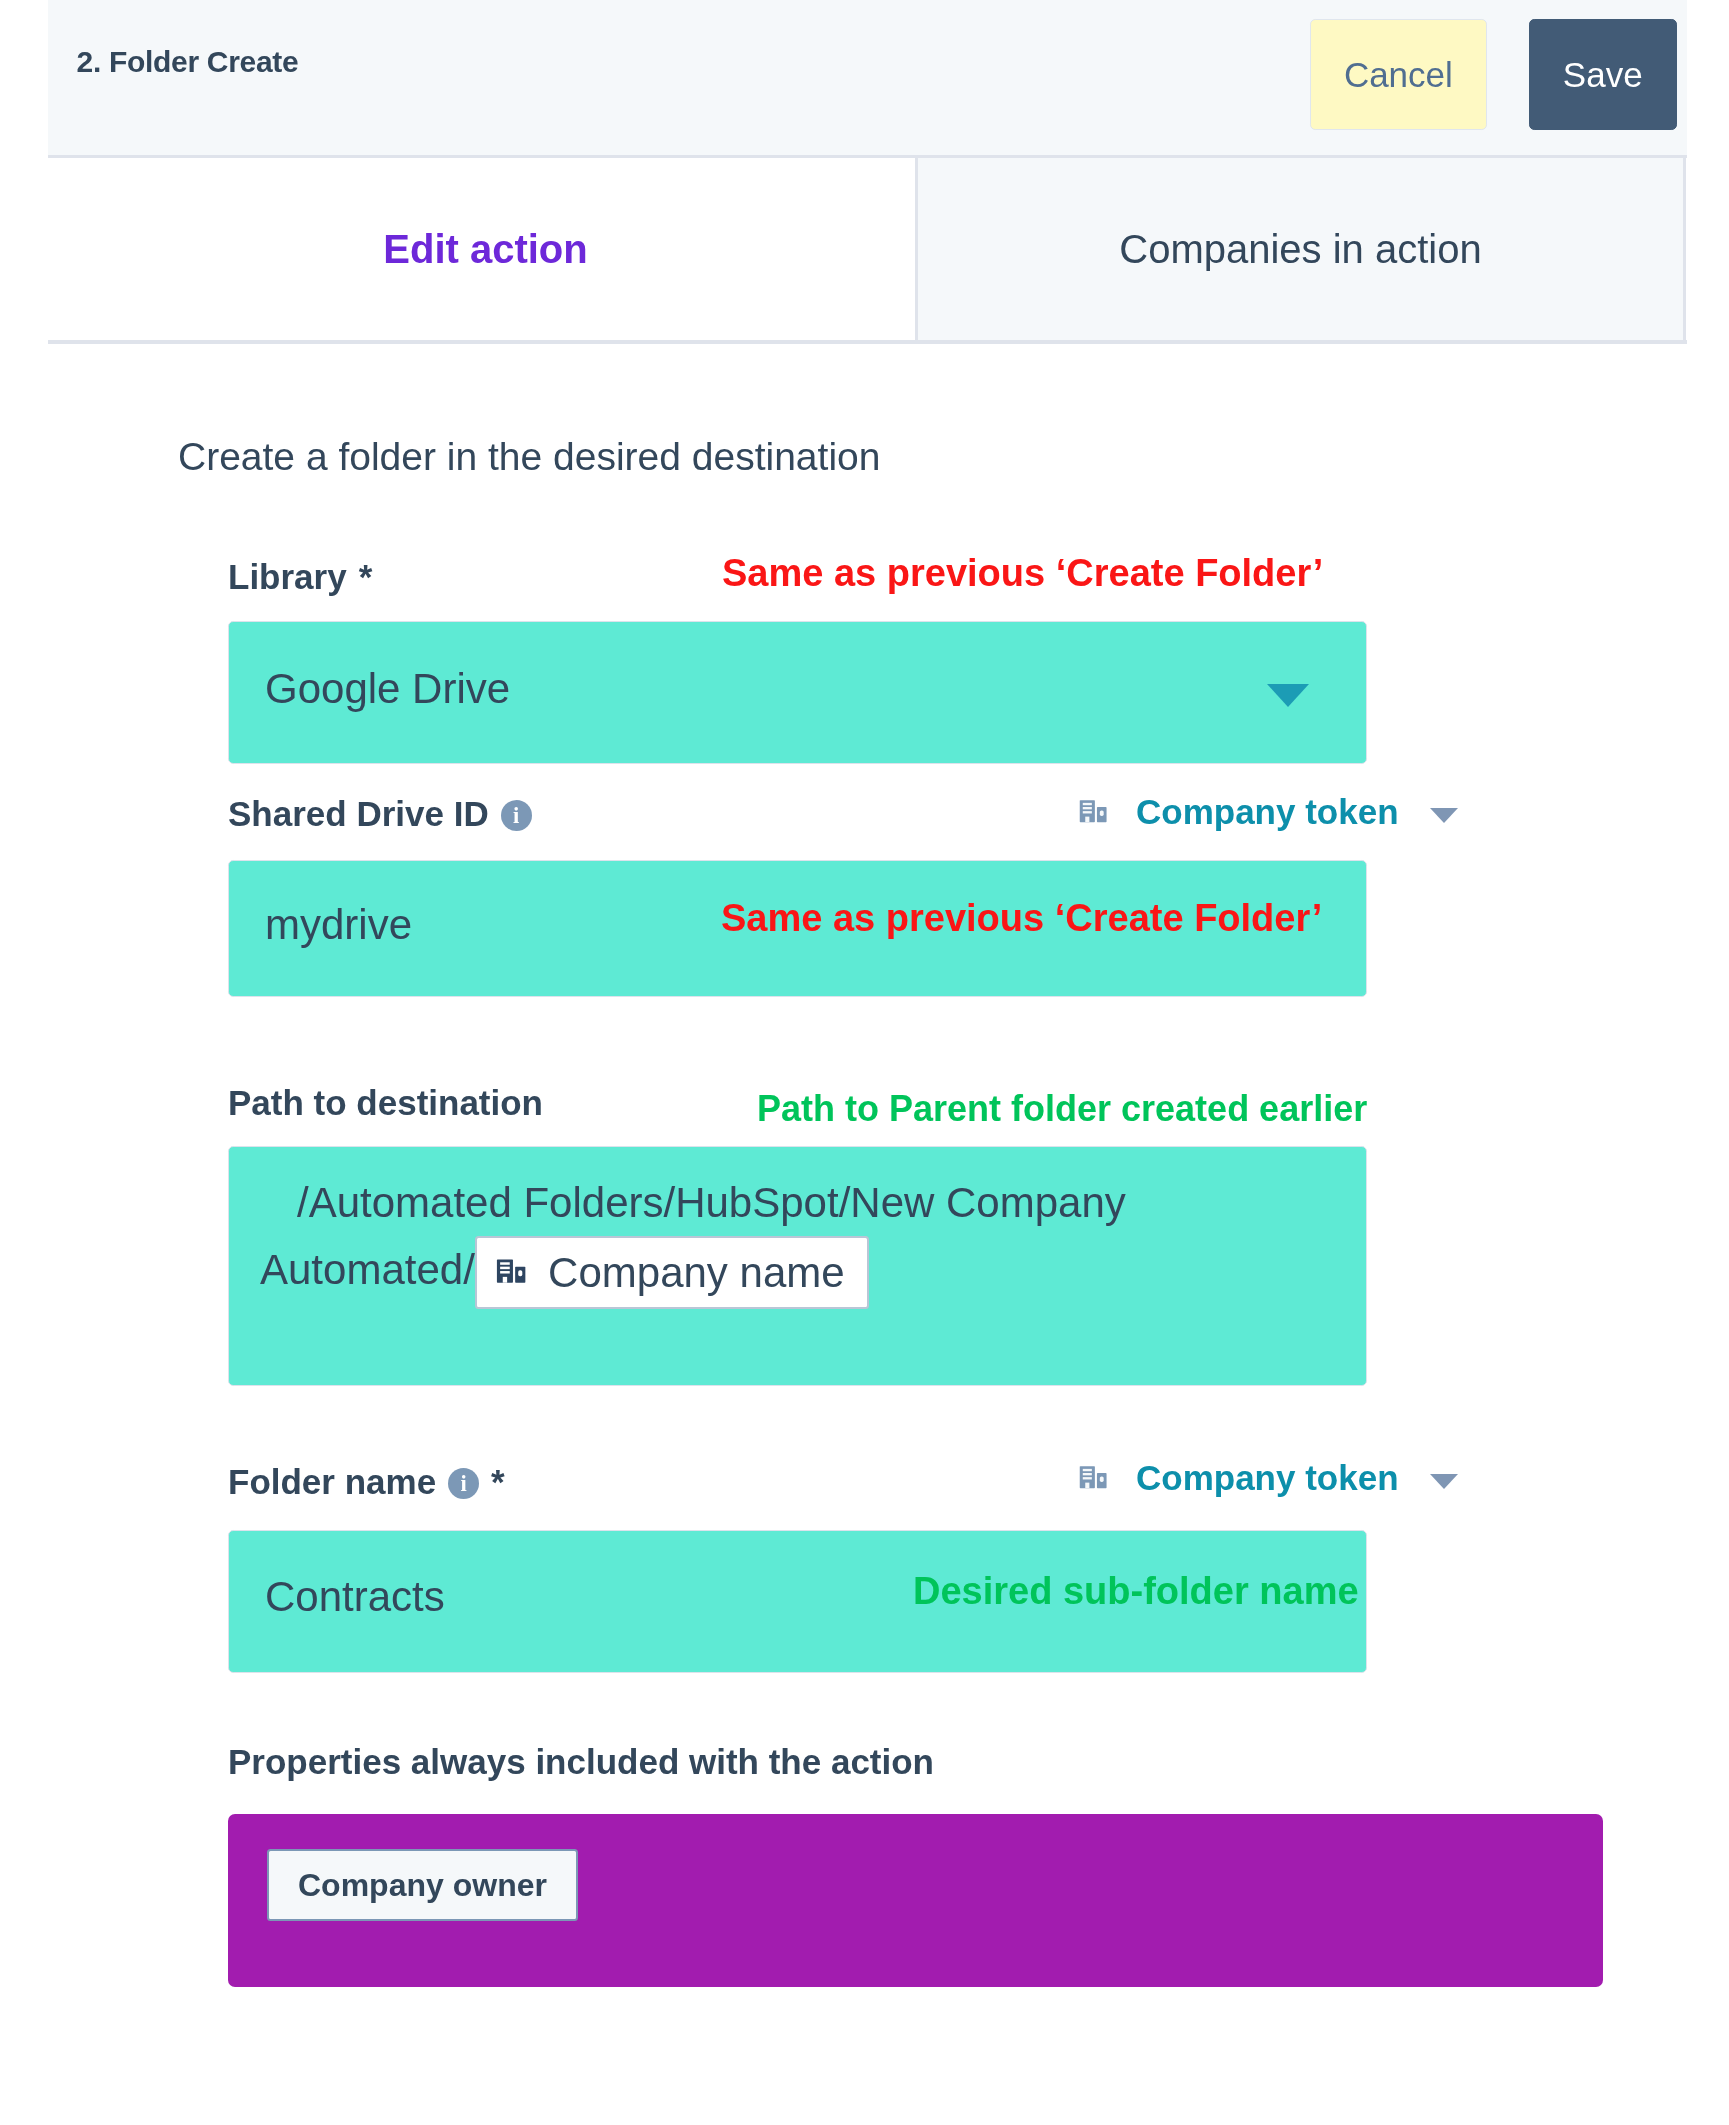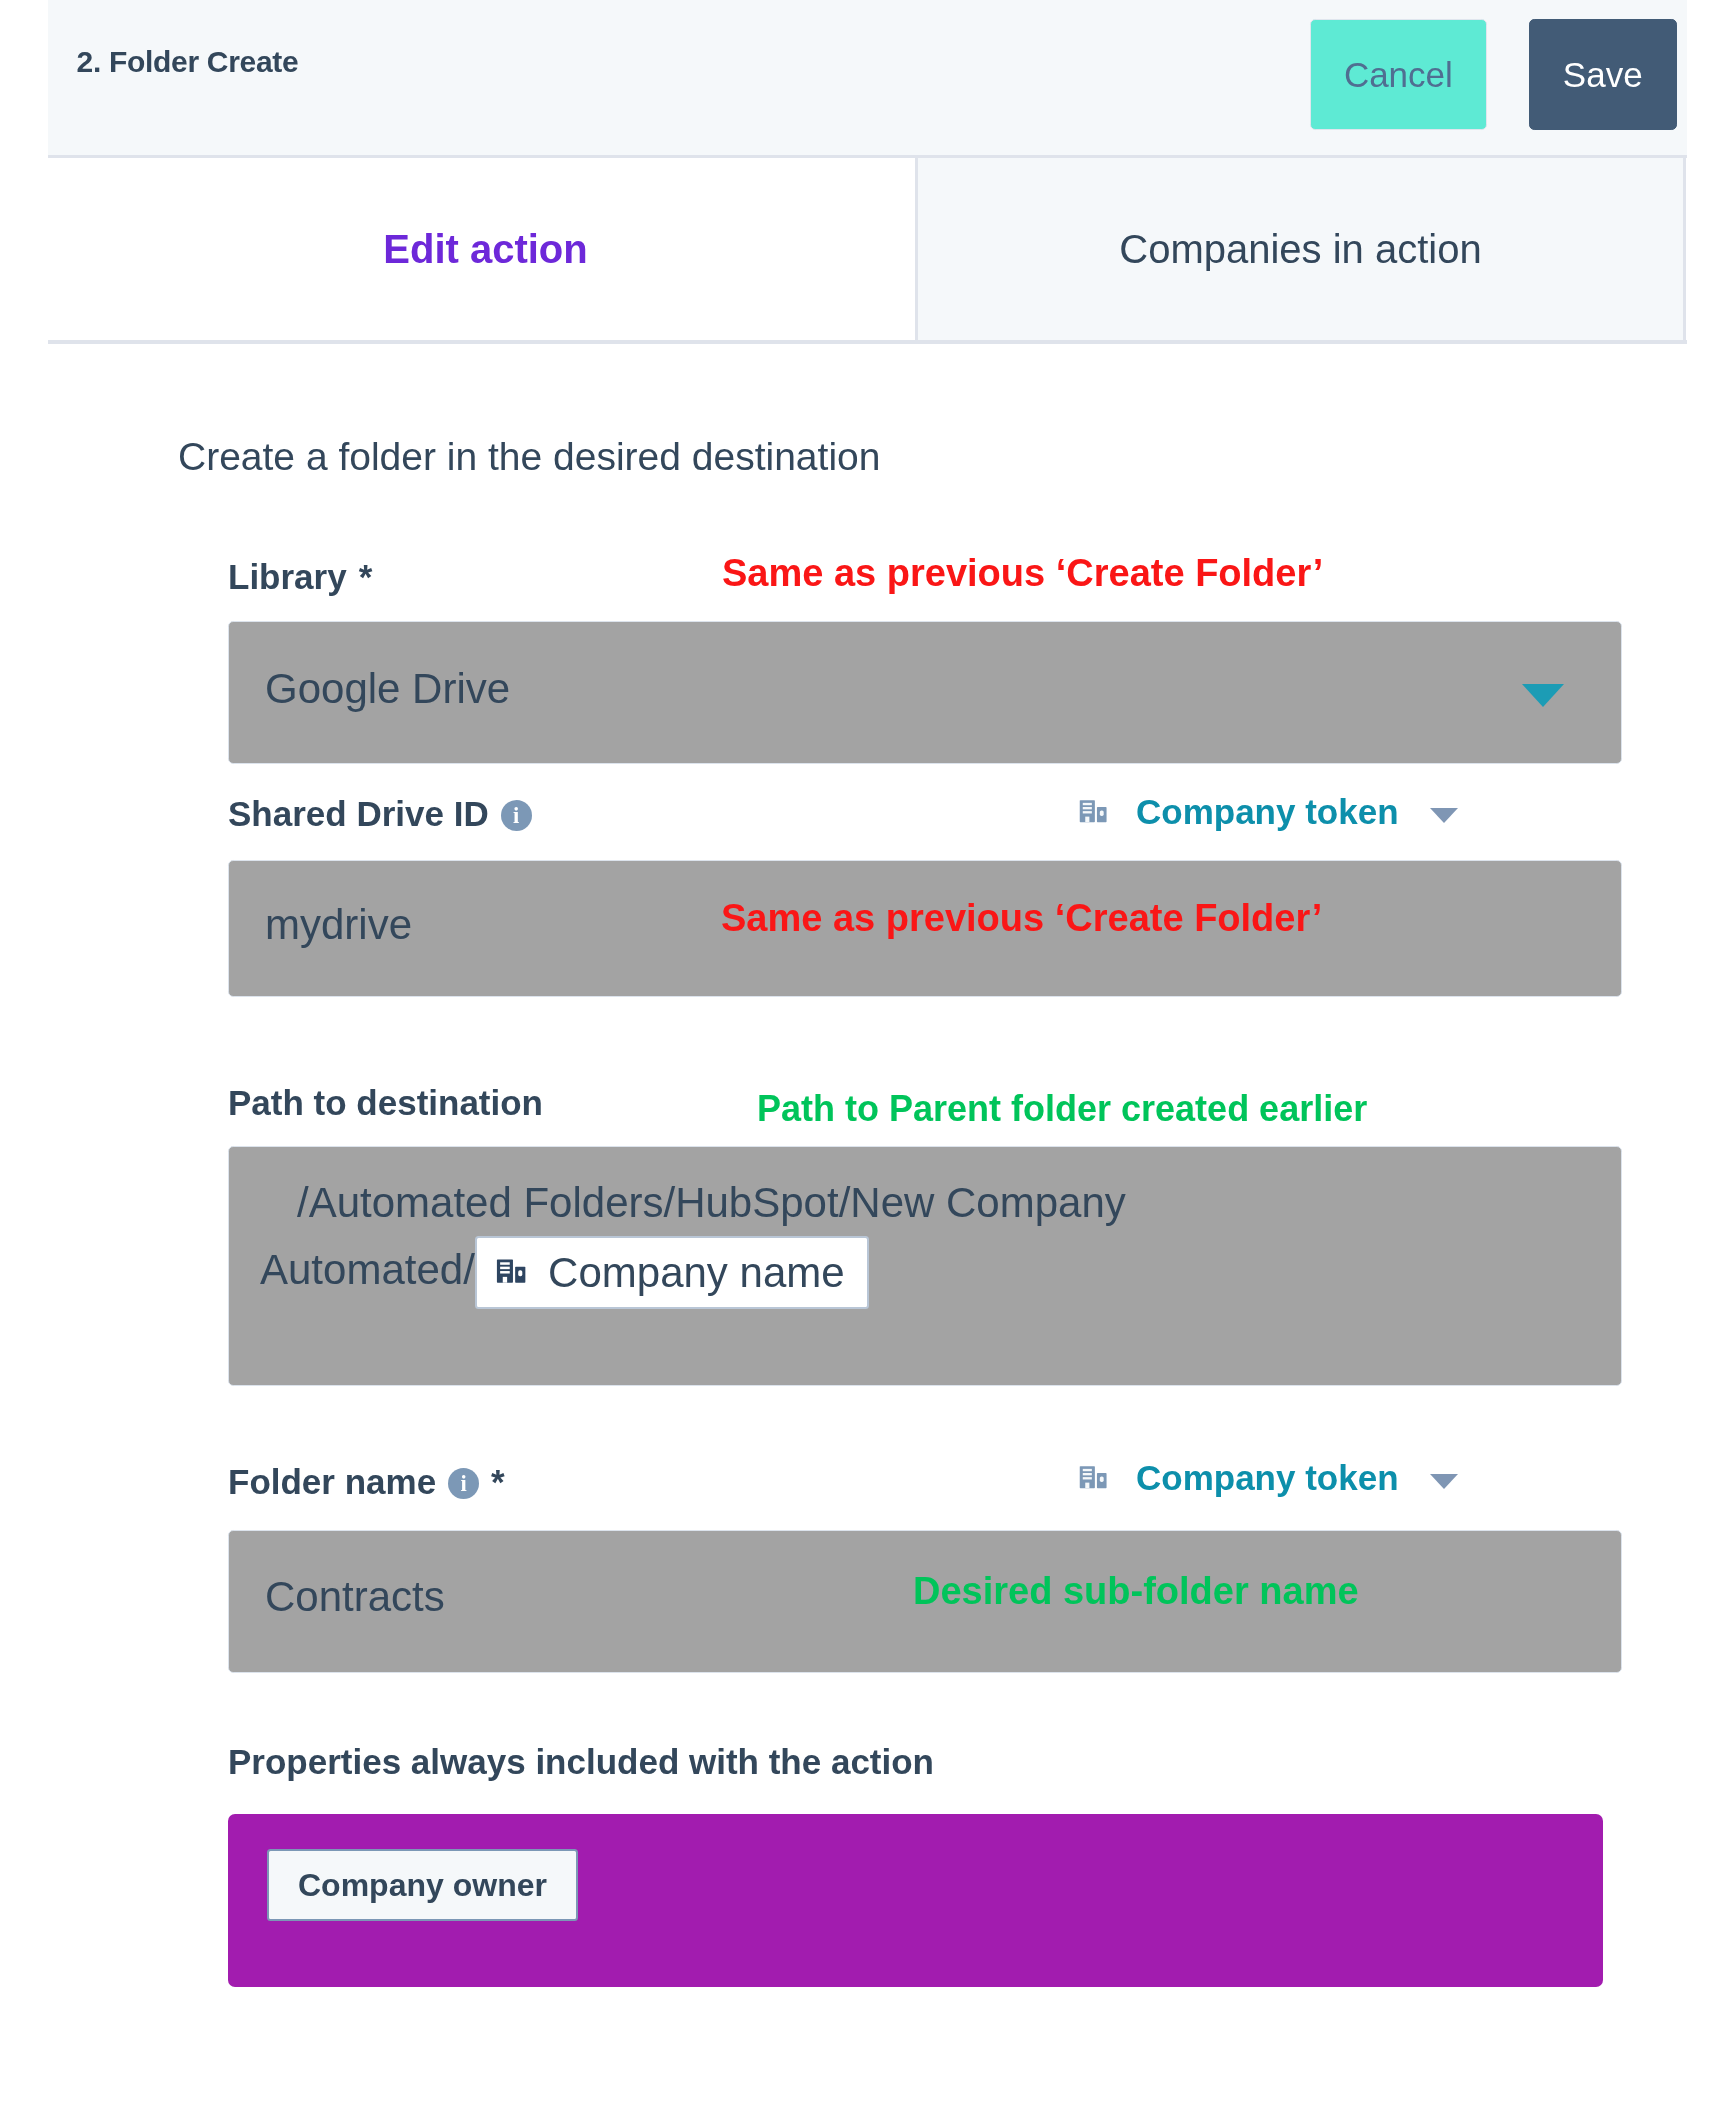--- a/index.html
+++ b/index.html
@@ -52,21 +52,21 @@
     line-height: 1;
     padding: 0 33px;
     height: 111px;
     display: flex;
     align-items: center;
     justify-content: center;
     box-sizing: border-box;
     cursor: pointer;
   }
   .btn-cancel {
-    background: #5eead4;
+    background: #fef9c3;
     border: 1.7px solid #e0e6ee;
     color: #506e91;
     text-align: center;
   }
   .btn-save {
     background: #425b76;
     border: 1.7px solid #425b76;
     color: #ffffff;
   }
 
@@ -147,22 +147,22 @@
     line-height: 31px;
     text-align: center;
     font-family: "Liberation Serif", serif;
     position: relative;
     top: 1.7px;
   }
 
   .input-box {
     position: absolute;
     left: 180px;
-    width: 1394px;
-    background: #a3a3a3;
+    width: 1139px;
+    background: #5eead4;
     border: 1.7px solid #dce3ec;
     border-radius: 5.2px;
     box-sizing: border-box;
     color: #33475b;
     font-size: 42px;
   }
   .input-text {
     position: absolute;
     left: 36px;
   }

